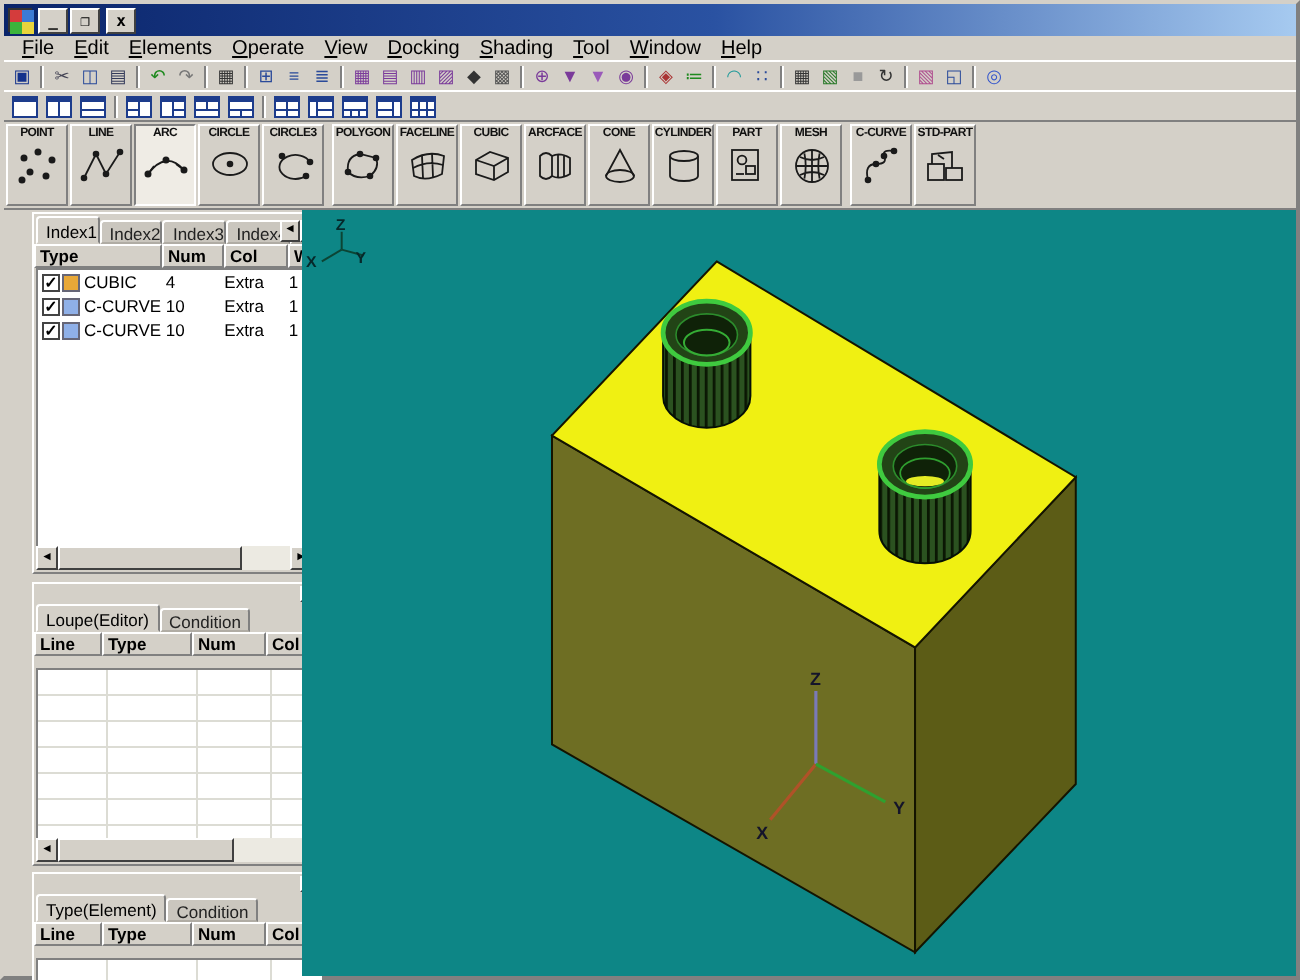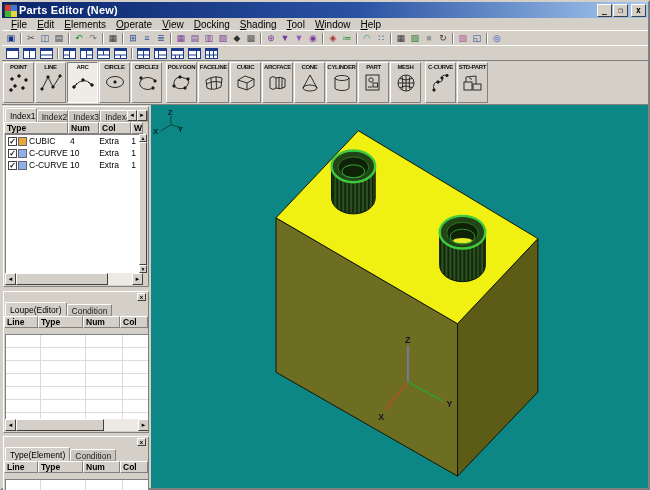--- a/index.html
+++ b/index.html
@@ -33,21 +33,21 @@
   .bigbar { height:44px; display:flex; align-items:stretch; padding:1px 1px; flex:0 0 auto; border-bottom:1px solid #808080; background:#d4d0c8; }
   .tool { width:31px; margin-right:1px; border:1px solid; border-color:#fff #808080 #808080 #fff; background:#d4d0c8; display:flex; flex-direction:column; align-items:center; overflow:hidden; flex:0 0 auto; }
   .tool.pressed { border-color:#808080 #fff #fff #808080; background:#efece5; }
   .tool .tlabel { font-size:6px; font-weight:bold; letter-spacing:-0.3px; white-space:nowrap; color:#101010; margin-top:1px; }
   .tool svg { display:block; margin-top:1px; }
   .toolgap { width:3px; flex:0 0 auto; }
 
   
   .main { flex:1 1 auto; position:relative; background:#d4d0c8; }
   .left-panel { position:absolute; left:0; top:0; width:149px; height:100%; background:#d4d0c8; }
-  .panel { position:absolute; left:1px; width:146px; border:1px solid; border-color:#fff #808080 #808080 #fff; background:#d4d0c8; overflow:hidden; }
+  .panel { position:absolute; left:14px; width:146px; border:1px solid; border-color:#fff #808080 #808080 #fff; background:#d4d0c8; overflow:hidden; }
   #panel-index { top:1px;  height:181px; }
   #panel-loupe { top:186px; height:142px; }
   #panel-find  { top:331px; height:56px;  }
 
   .strip { height:9px; position:relative; }
   .strip .xbtn { position:absolute; right:2px; top:1px; width:9px; height:8px; background:#d4d0c8; border:1px solid; border-color:#fff #404040 #404040 #fff; font-size:6px; line-height:6px; text-align:center; font-weight:bold; }
 
   .tabsrow { height:15px; display:flex; align-items:flex-end; padding-left:1px; position:relative; }
   .tab { height:12px; padding:0 4px; font-size:8.5px; line-height:12px; white-space:nowrap; background:#cac6be; border:1px solid; border-color:#fff #808080 #b0aca4 #fff; border-radius:2px 2px 0 0; color:#222; overflow:hidden; }
   .tab.active { height:14px; line-height:14px; background:#d4d0c8; border-bottom:1px solid #d4d0c8; z-index:2; color:#000; }
@@ -88,21 +88,20 @@
 
 <div class="window">
 
   <div class="titlebar">
     <span class="appicon">
       <i style="background:#d43c3c"></i>
         <i style="background:#3c7ad4"></i>
         <i style="background:#3cb43c"></i>
         <i style="background:#e8d43c"></i>
     </span>
-    <span class="title-text">Parts Editor (New)</span>
     <span class="winbtns">
       <span class="winbtn">_</span>
       <span class="winbtn">❐</span>
       <span class="winbtn close">x</span>
     </span>
   </div>
 
   <div class="menubar" id="menubar">
       <span class="menu-item"><u>F</u>ile</span>
       <span class="menu-item"><u>E</u>dit</span>

